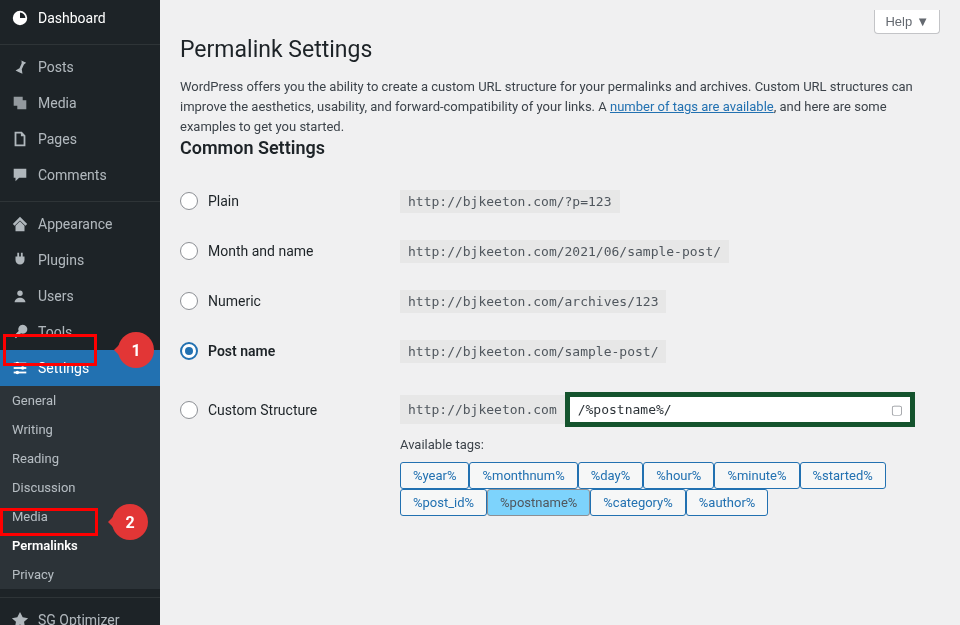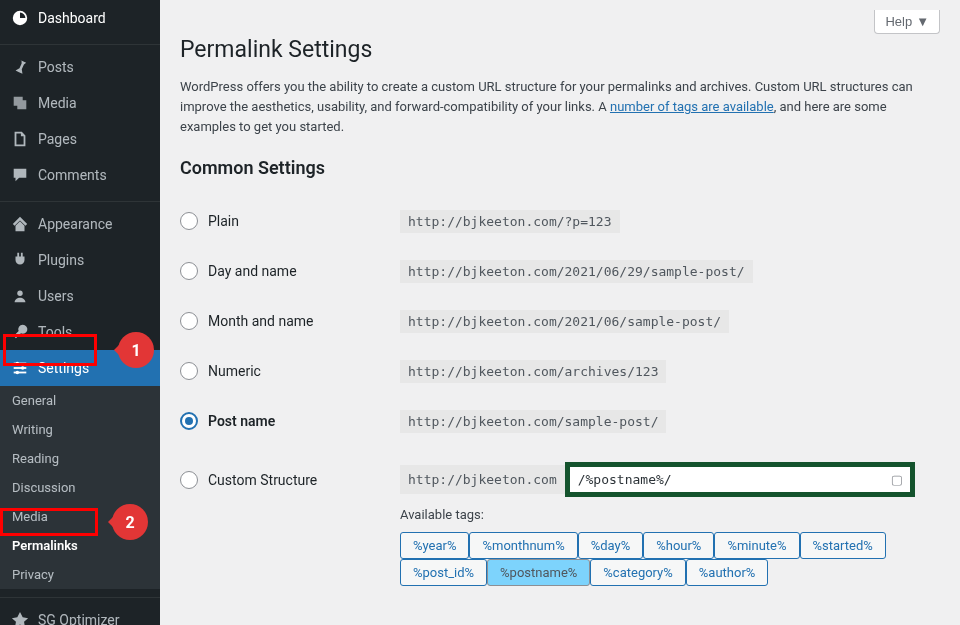--- a/index.html
+++ b/index.html
@@ -18,21 +18,21 @@
     .submenu-item.current { color: #fff; font-weight: 600; }
     .annot-box { position: absolute; border: 3px solid #ff0000; pointer-events: none; }
     .annot-badge { position: absolute; width: 36px; height: 36px; background: #e23636; border-radius: 50%; color: #fff; font-weight: 700; font-size: 16px; display: flex; align-items: center; justify-content: center; pointer-events: none; }
     .annot-badge::before { content: ""; position: absolute; left: -12px; top: 50%; transform: translateY(-50%); border: 8px solid transparent; border-right-color: #e23636; }
     
     
     .main { flex: 1; background: #f0f0f1; padding: 10px 20px 20px 20px; overflow: auto; }
     .screen-meta { text-align: right; margin-bottom: 2px; }
     .help-btn { display: inline-flex; align-items: center; gap: 4px; background: #fff; border: 1px solid #c3c4c7; border-top: none; border-radius: 0 0 4px 4px; padding: 4px 10px; font-size: 13px; color: #646970; cursor: pointer; }
     h1 { font-size: 23px; font-weight: 400; color: #1d2327; margin: 2px 0 14px; }
-    .intro { font-size: 13px; color: #3c434a; line-height: 1.55; margin-bottom: 20px; max-width: 780px; }
+    .intro { font-size: 13px; color: #3c434a; line-height: 1.55; max-width: 780px; }
     .intro a { color: #2271b1; text-decoration: underline; }
     h2 { font-size: 18px; font-weight: 600; color: #1d2327; margin-bottom: 18px; }
     
     .form-table { width: 100%; }
     .row { display: flex; align-items: center; padding: 16px 0; }
     .row .left { width: 220px; display: flex; align-items: center; gap: 10px; }
     .row .right { flex: 1; }
     .radio { width: 18px; height: 18px; border: 1px solid #8c8f94; border-radius: 50%; display: inline-flex; align-items: center; justify-content: center; background: #fff; cursor: pointer; flex-shrink: 0; }
     .radio.checked { border: 2px solid #2271b1; }
     .radio.checked::after { content: ""; width: 8px; height: 8px; background: #2271b1; border-radius: 50%; }
@@ -184,27 +184,20 @@
 
     <div class="form-table">
       <div class="row">
         <div class="left">
           <span class="radio"></span>
           <span class="option-label">Plain</span>
         </div>
         <div class="right"><code class="example">http://bjkeeton.com/?p=123</code></div>
       </div>
 
-      <div class="row">
-        <div class="left">
-          <span class="radio"></span>
-          <span class="option-label">Day and name</span>
-        </div>
-        <div class="right"><code class="example">http://bjkeeton.com/2021/06/29/sample-post/</code></div>
-      </div>
 
       <div class="row">
         <div class="left">
           <span class="radio"></span>
           <span class="option-label">Month and name</span>
         </div>
         <div class="right"><code class="example">http://bjkeeton.com/2021/06/sample-post/</code></div>
       </div>
 
       <div class="row">

